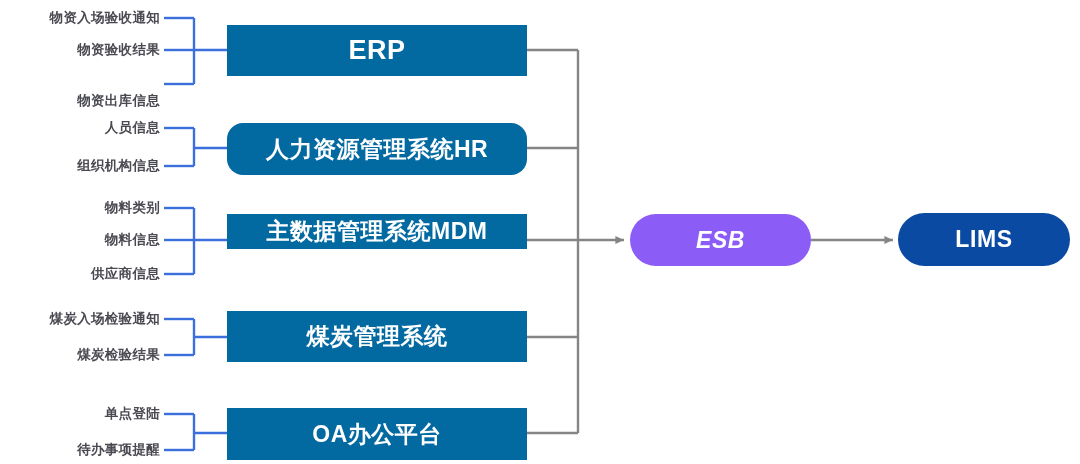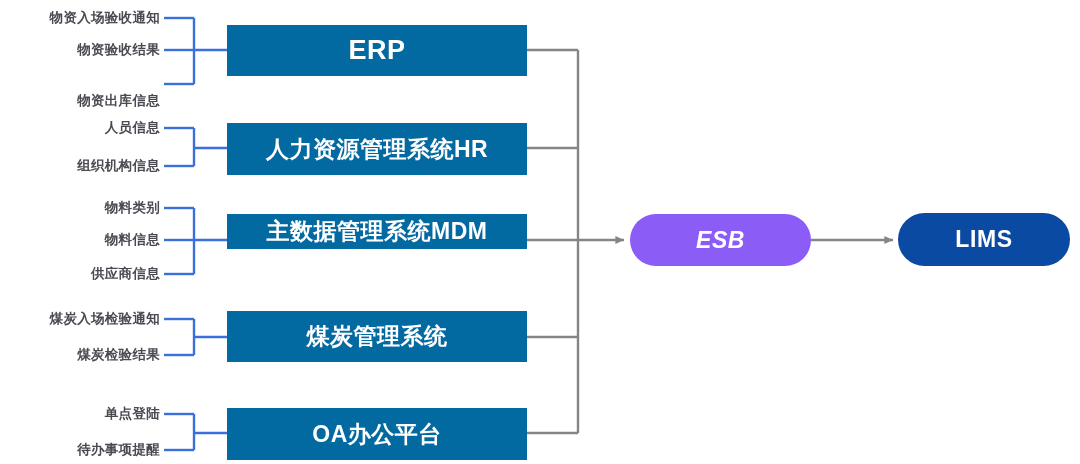--- a/index.html
+++ b/index.html
@@ -38,21 +38,21 @@
     background: #0369a1;
     color: #ffffff;
     display: flex;
     align-items: center;
     justify-content: center;
     font-weight: 700;
     letter-spacing: 0.5px;
     line-height: 1;
   }
   .sys-box.s-erp      { left: 227px; top: 25px;  width: 300px; height: 51px; font-size: 27px; }
-  .sys-box.s-hr       { left: 227px; top: 123px; width: 300px; height: 52px; font-size: 23px; }
+  .sys-box.s-hr       { left: 227px; top: 123px; width: 300px; height: 52px; font-size: 23px; border-radius: 16px; }
   .sys-box.s-mdm      { left: 227px; top: 214px; width: 300px; height: 35px; font-size: 23px; }
   .sys-box.s-coal     { left: 227px; top: 311px; width: 300px; height: 51px; font-size: 23px; }
   .sys-box.s-oa       { left: 227px; top: 408px; width: 300px; height: 52px; font-size: 23px; }
   
   .pill {
     position: absolute;
     display: flex;
     align-items: center;
     justify-content: center;
     color: #ffffff;

